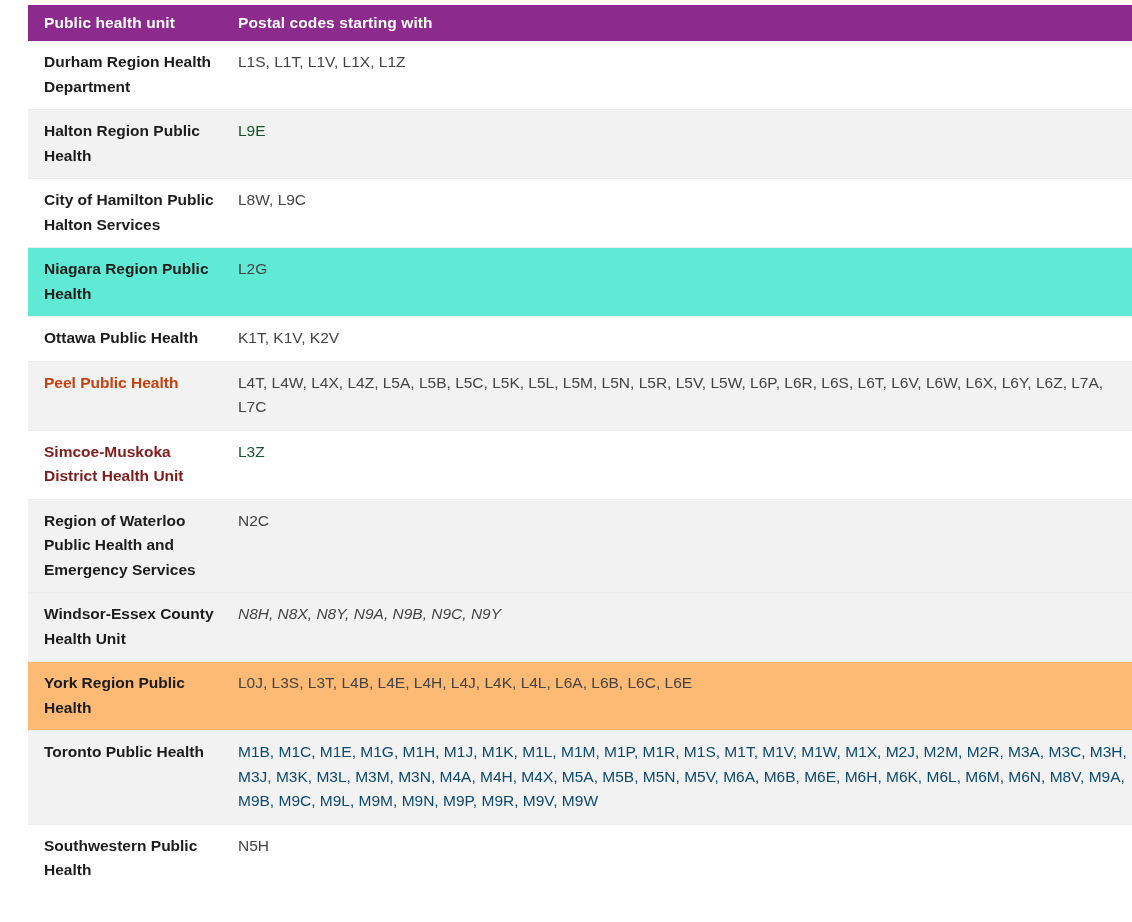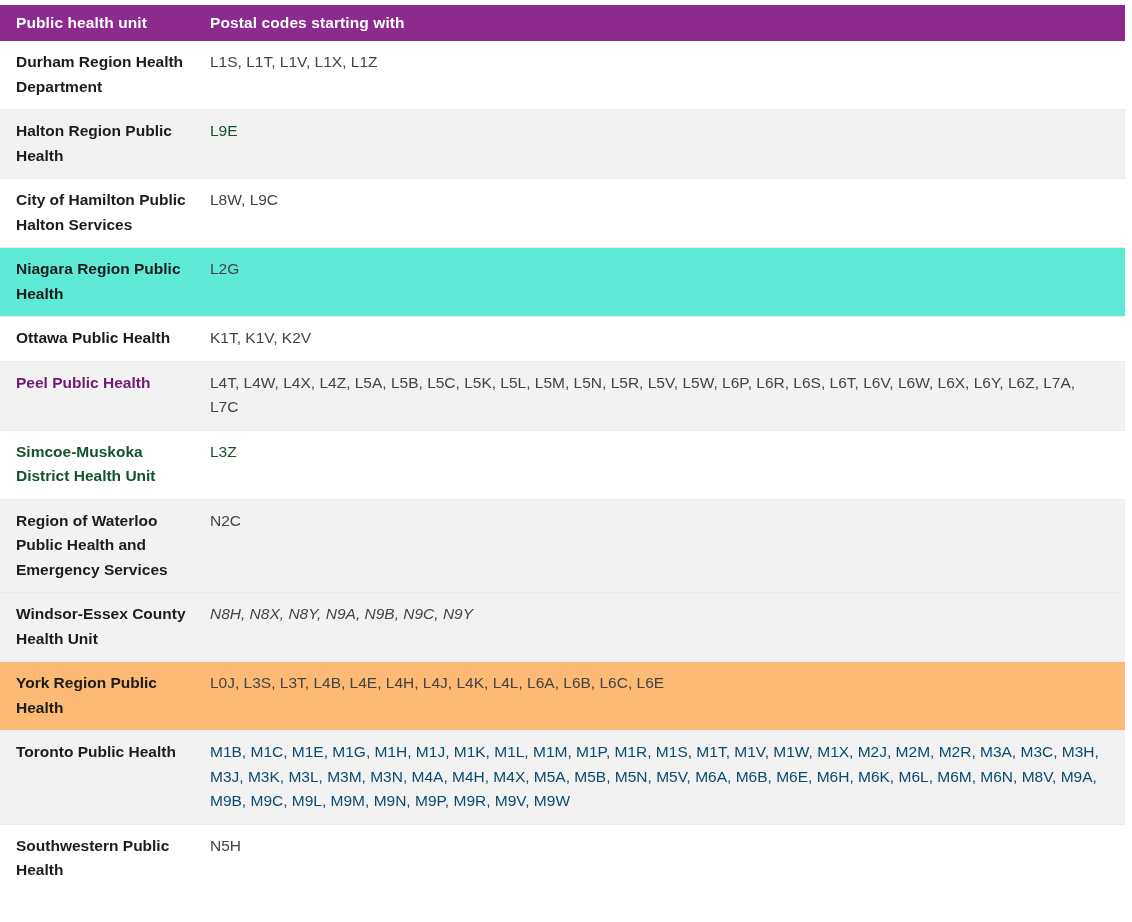--- a/index.html
+++ b/index.html
@@ -17,20 +17,21 @@
     -webkit-font-smoothing: antialiased;
   }
 
   .page {
     position: relative;
     width: 1092px;
     height: 922px;
     background: #ffffff;
     padding-top: 5px;
     box-sizing: border-box;
+    padding-left: 28px;
   }
 
   table.phu-table {
     border-collapse: collapse;
     width: 1125px;
     table-layout: fixed;
     margin: 0;
   }
 
   table.phu-table col.col-unit  { width: 205px; }
@@ -125,25 +126,25 @@
         </tr>
         <tr class="striped" style="background: #5eead4;">
           <td class="cell-unit" style="color: rgb(28, 28, 28);">Niagara Region Public Health</td>
           <td class="cell-codes" style="color: rgb(68, 68, 68);">L2G</td>
         </tr>
         <tr style="background: rgb(255, 255, 255);">
           <td class="cell-unit" style="color: rgb(28, 28, 28);">Ottawa Public Health</td>
           <td class="cell-codes" style="color: rgb(68, 68, 68);">K1T, K1V, K2V</td>
         </tr>
         <tr class="striped" style="background: rgb(242, 242, 242);">
-          <td class="cell-unit" style="color: #701a75; margin-left: 32px;">Peel Public Health</td>
+          <td class="cell-unit" style="color: #c2410c; margin-left: 32px;">Peel Public Health</td>
           <td class="cell-codes" style="color: rgb(68, 68, 68);">L4T, L4W, L4X, L4Z, L5A, L5B, L5C, L5K, L5L, L5M, L5N, L5R, L5V, L5W, L6P, L6R, L6S, L6T, L6V, L6W, L6X, L6Y, L6Z, L7A, L7C</td>
         </tr>
         <tr style="background: rgb(255, 255, 255);">
-          <td class="cell-unit" style="color: #14532d;">Simcoe-Muskoka District Health Unit</td>
+          <td class="cell-unit" style="color: #7f1d1d;">Simcoe-Muskoka District Health Unit</td>
           <td class="cell-codes" style="color: #14532d;">L3Z</td>
         </tr>
         <tr class="striped" style="background: rgb(242, 242, 242);">
           <td class="cell-unit" style="color: rgb(28, 28, 28);">Region of Waterloo Public Health and Emergency Services</td>
           <td class="cell-codes" style="color: rgb(68, 68, 68);">N2C</td>
         </tr>
         <tr class="striped" style="background: rgb(242, 242, 242);">
           <td class="cell-unit" style="color: rgb(28, 28, 28);">Windsor-Essex County Health Unit</td>
           <td class="cell-codes" style="color: rgb(68, 68, 68); font-style: italic;">N8H, N8X, N8Y, N9A, N9B, N9C, N9Y</td>
         </tr>

